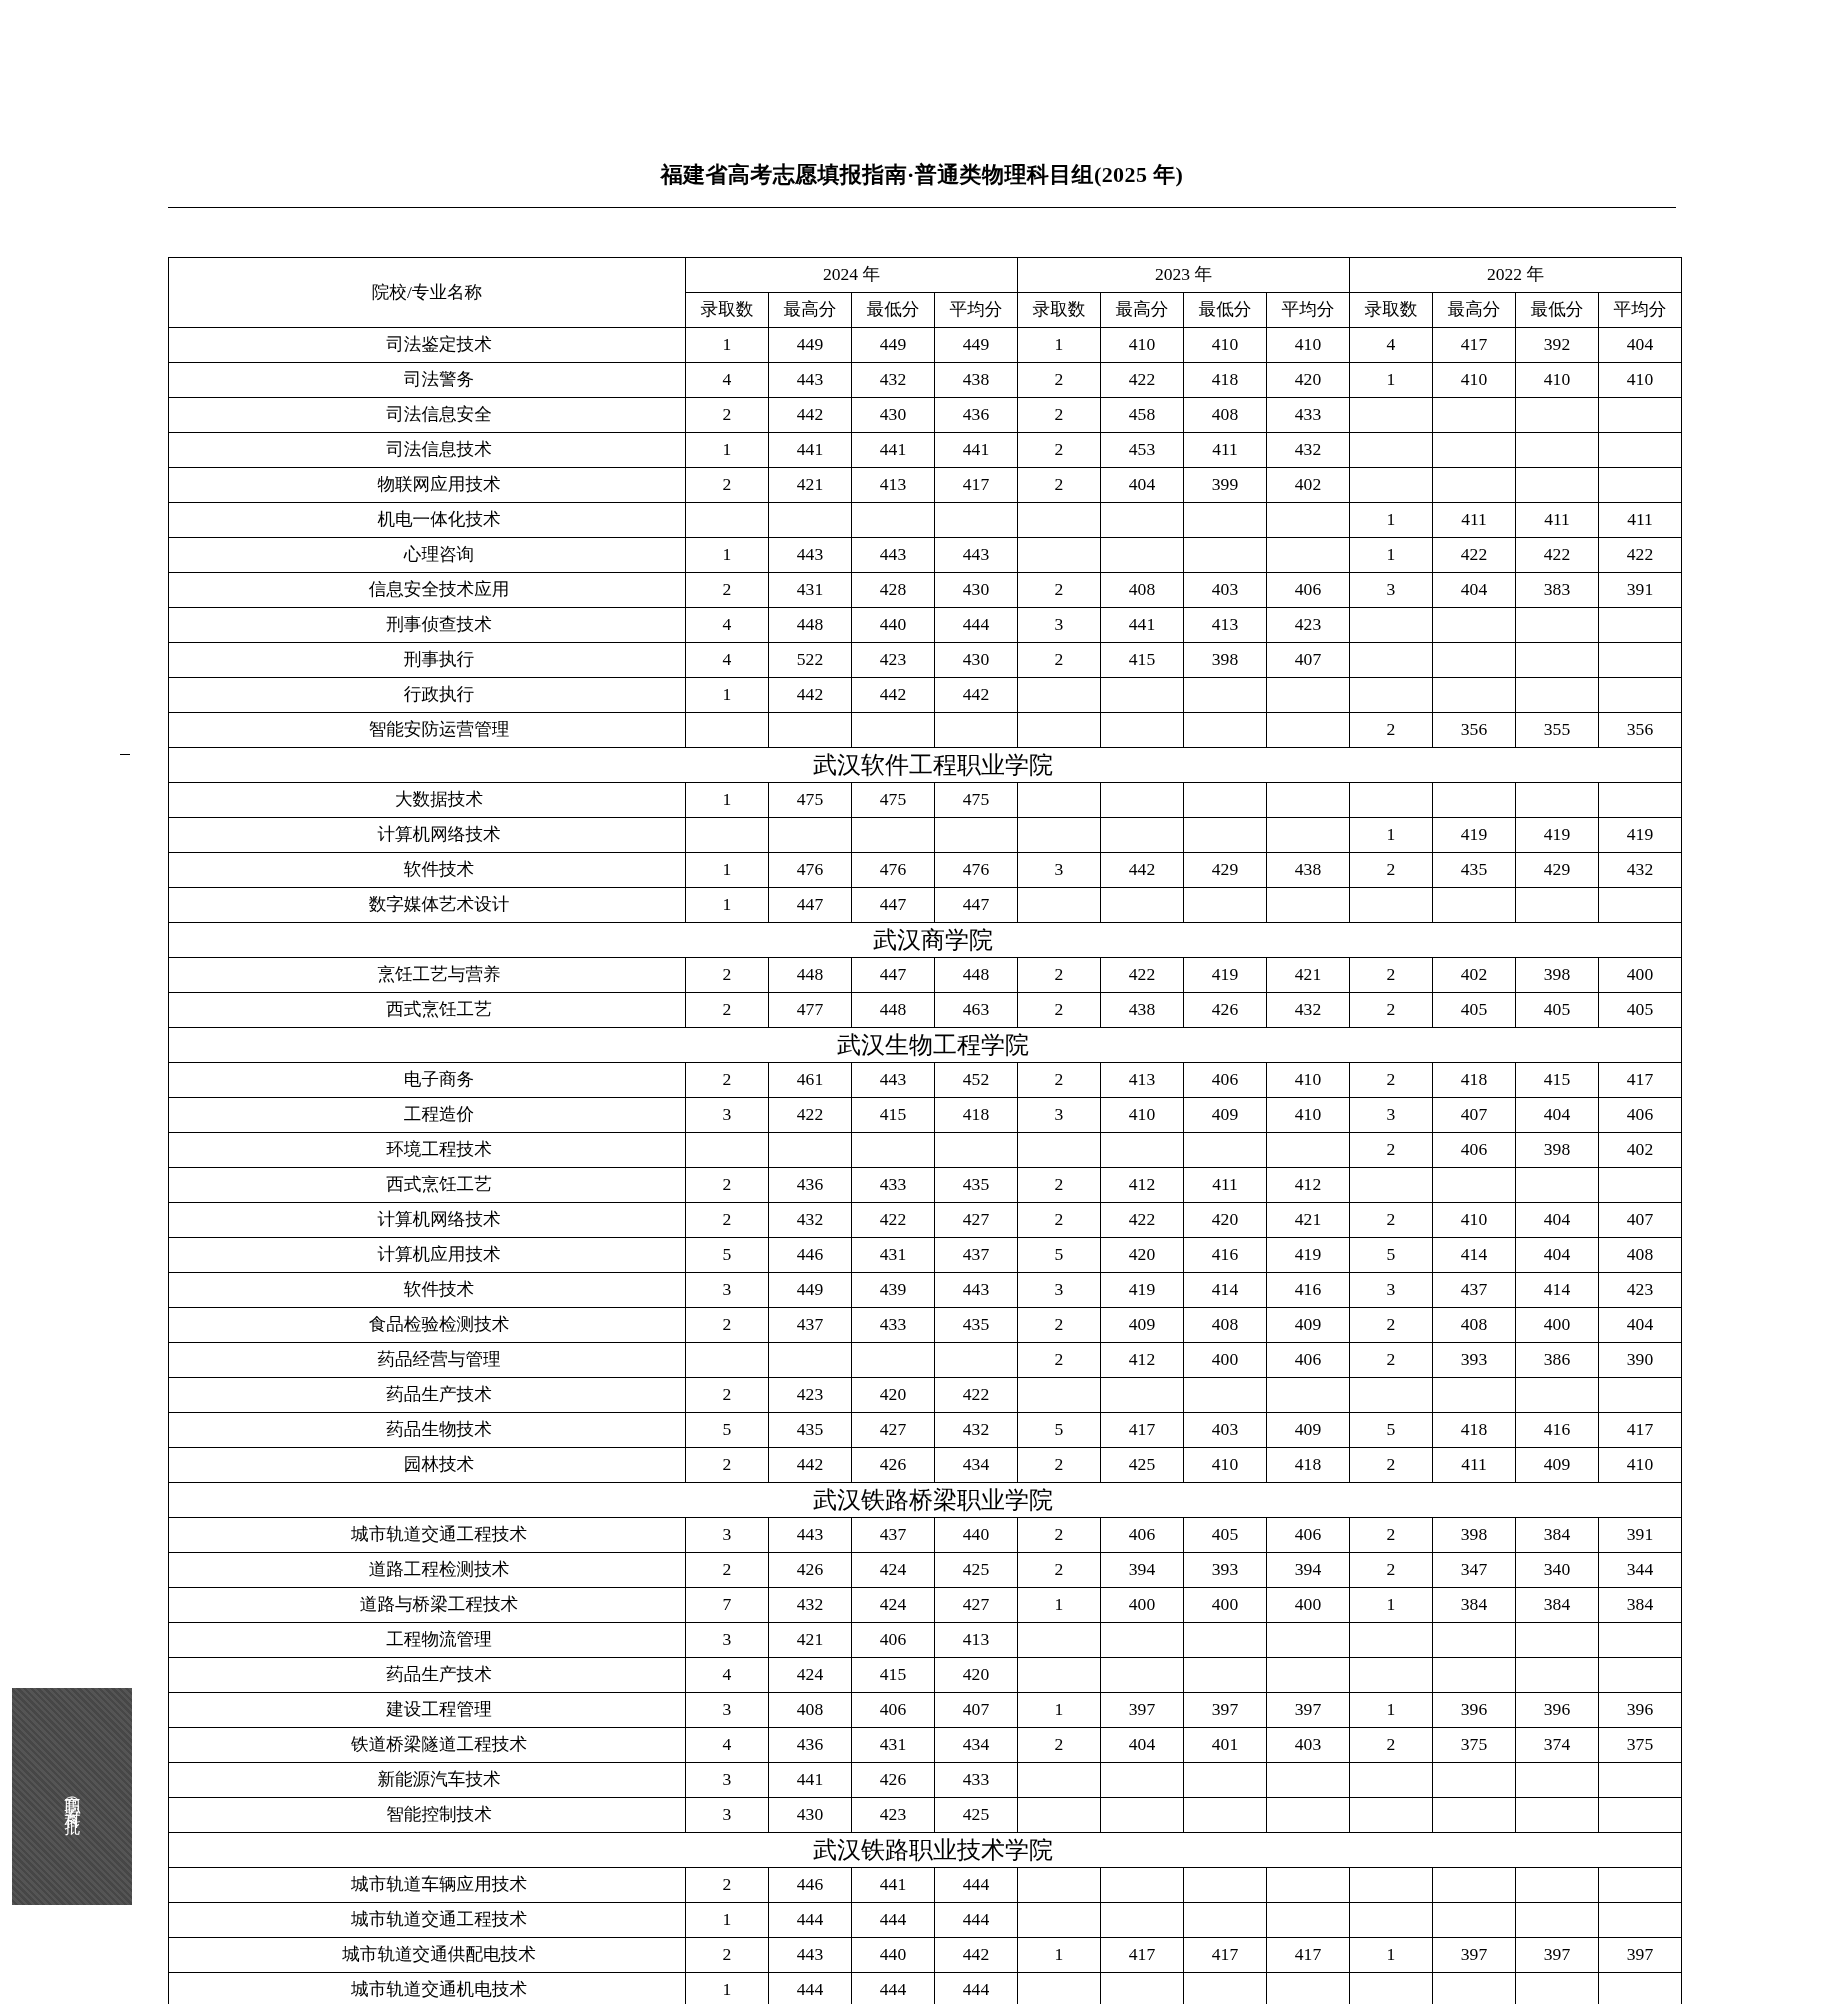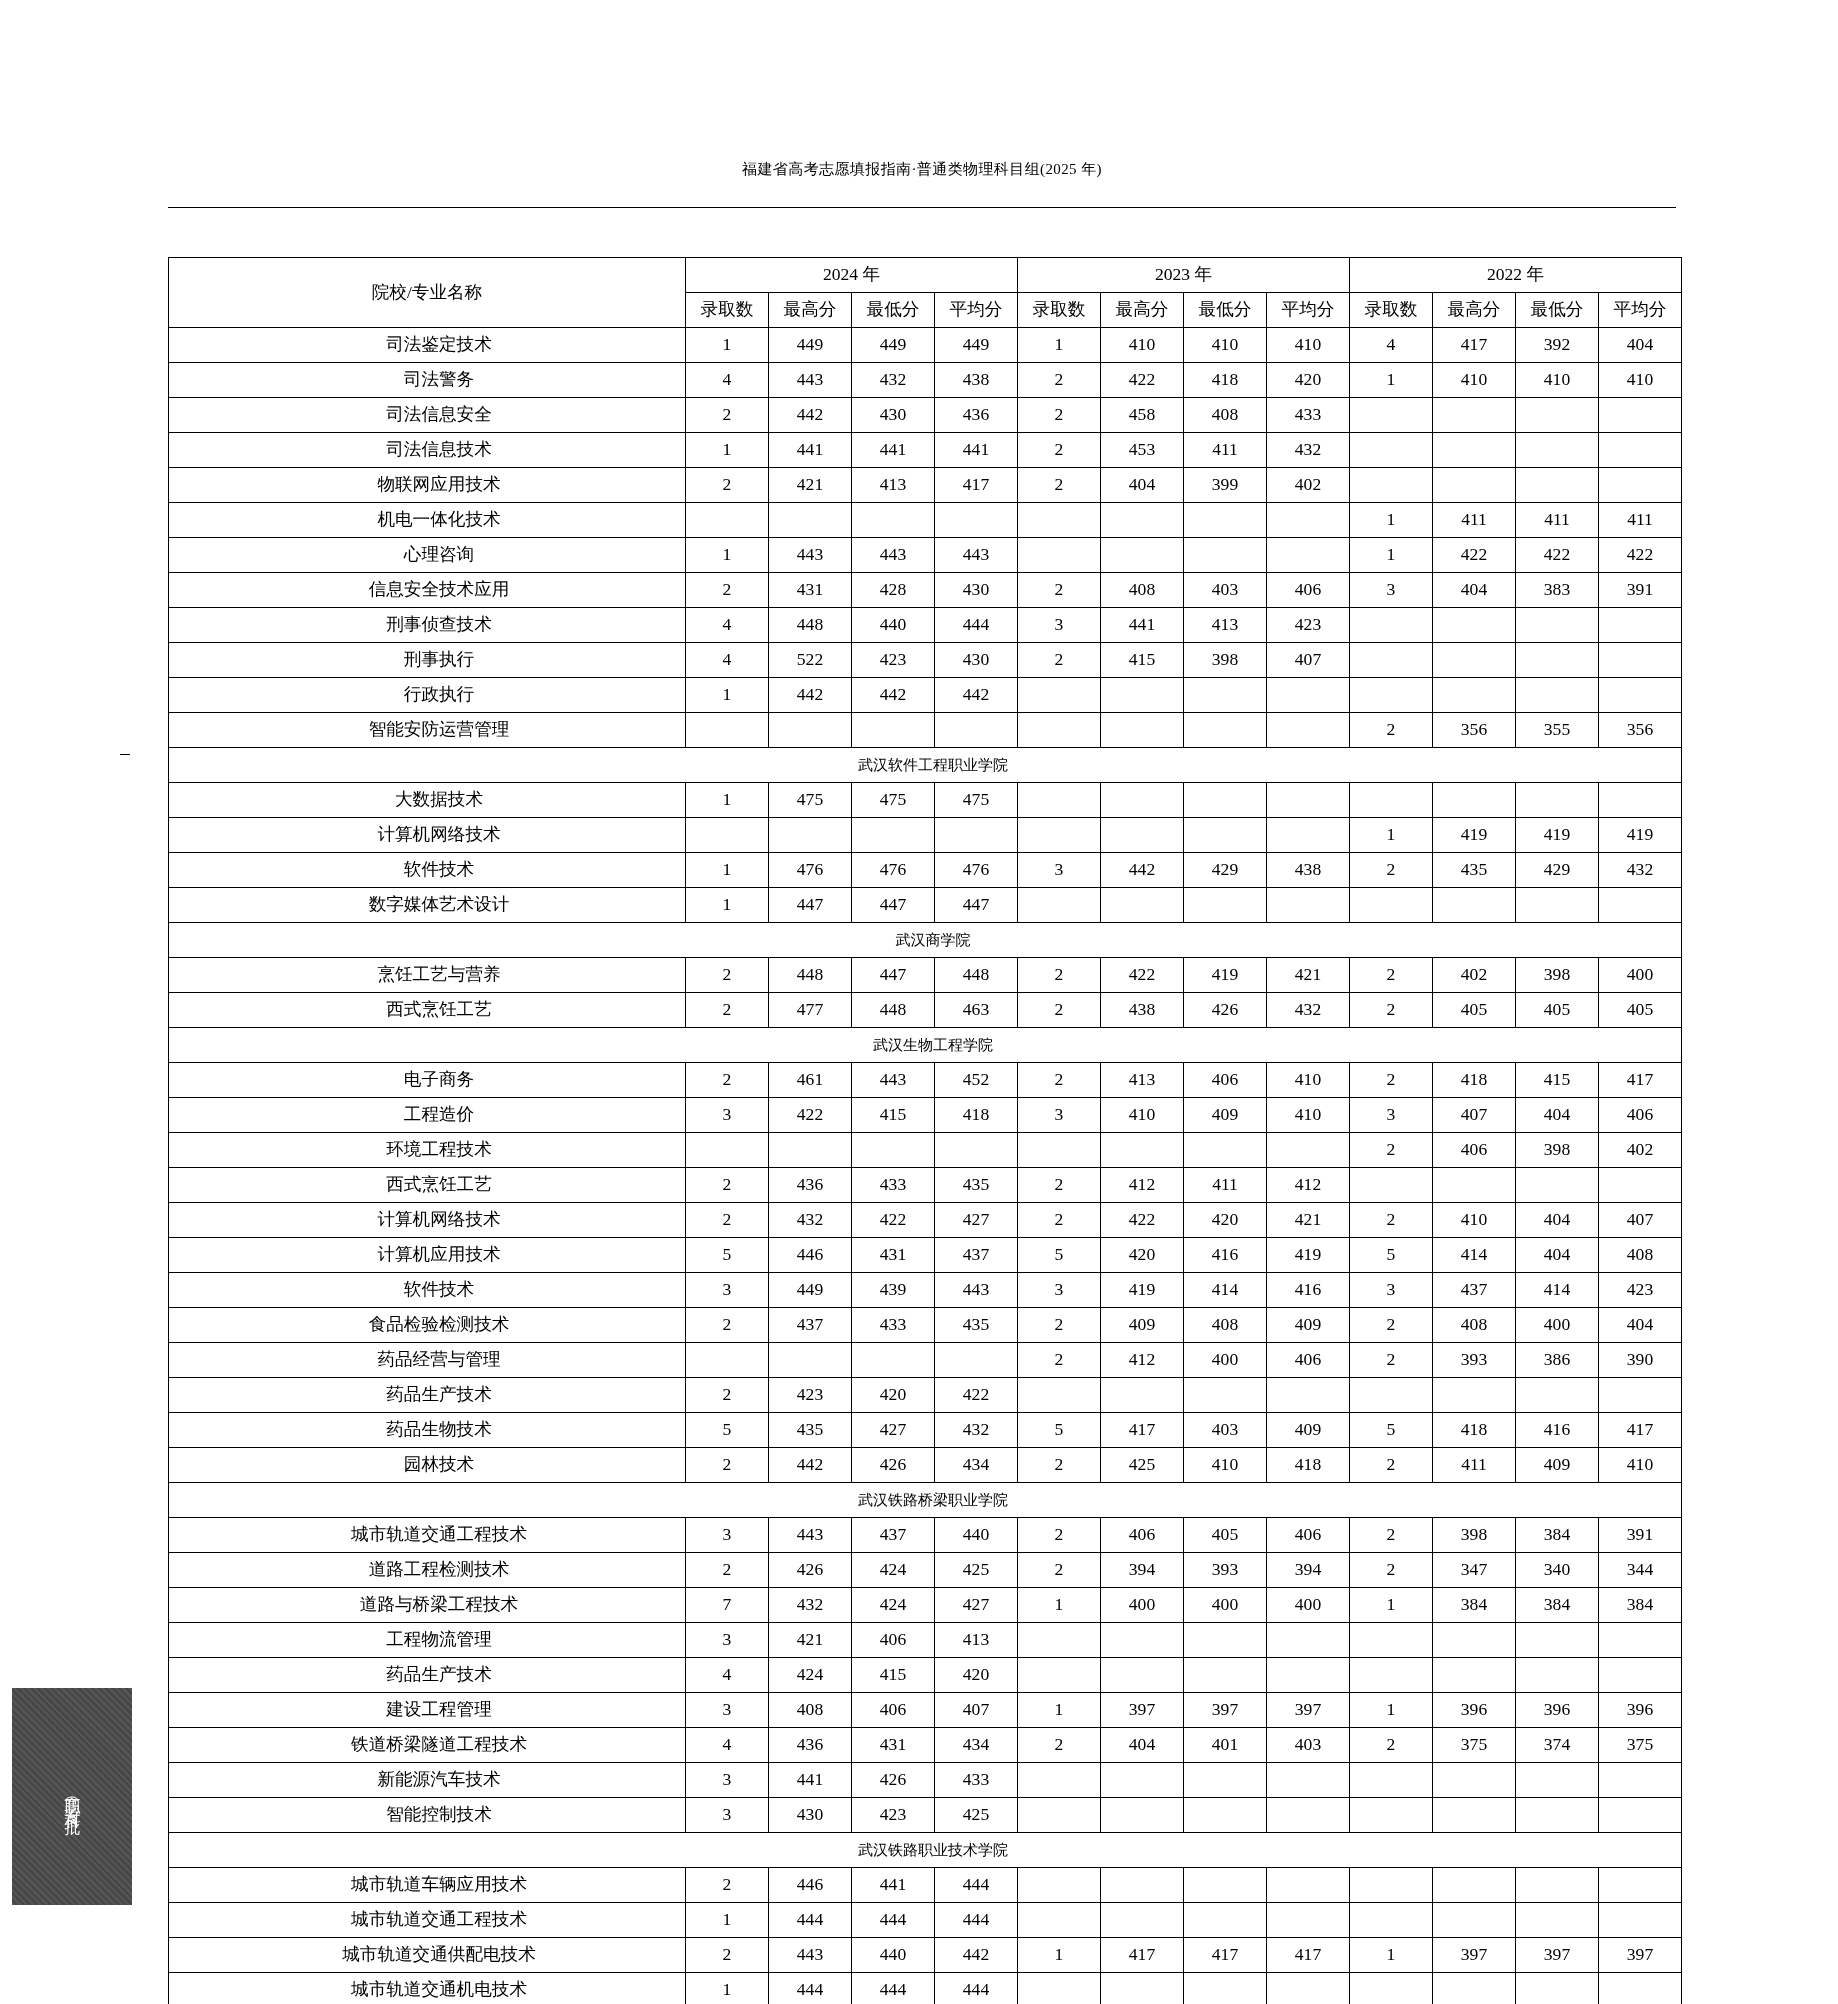--- a/index.html
+++ b/index.html
@@ -20,22 +20,22 @@
     left: 0; top: 0;
     width: 1839px;
     height: 2579px;
   }
   .header {
     position: absolute;
     left: 168px;
     top: 160px;
     width: 1508px;
     text-align: center;
-    font-size: 15px;
-    font-weight: normal;
+    font-size: 22px;
+    font-weight: bold;
     letter-spacing: 0.4px;
   }
   .header-rule {
     position: absolute;
     left: 168px;
     top: 207px;
     width: 1508px;
     height: 1.2px;
     background: #000;
   }
@@ -67,21 +67,21 @@
   .name-cell {
     text-align: left;
     padding-left: 24px !important;
     white-space: nowrap;
     margin-left: 16px;
   }
   .school-row td {
     text-align: left;
     padding-left: 16px !important;
     font-weight: bold;
-    font-size: 15px;
+    font-size: 24px;
   }
   .yr-head {
     font-size: 18.4px;
   }
   .side-tab {
     position: absolute;
     left: 12px;
     top: 1688px;
     width: 120px;
     height: 217px;

